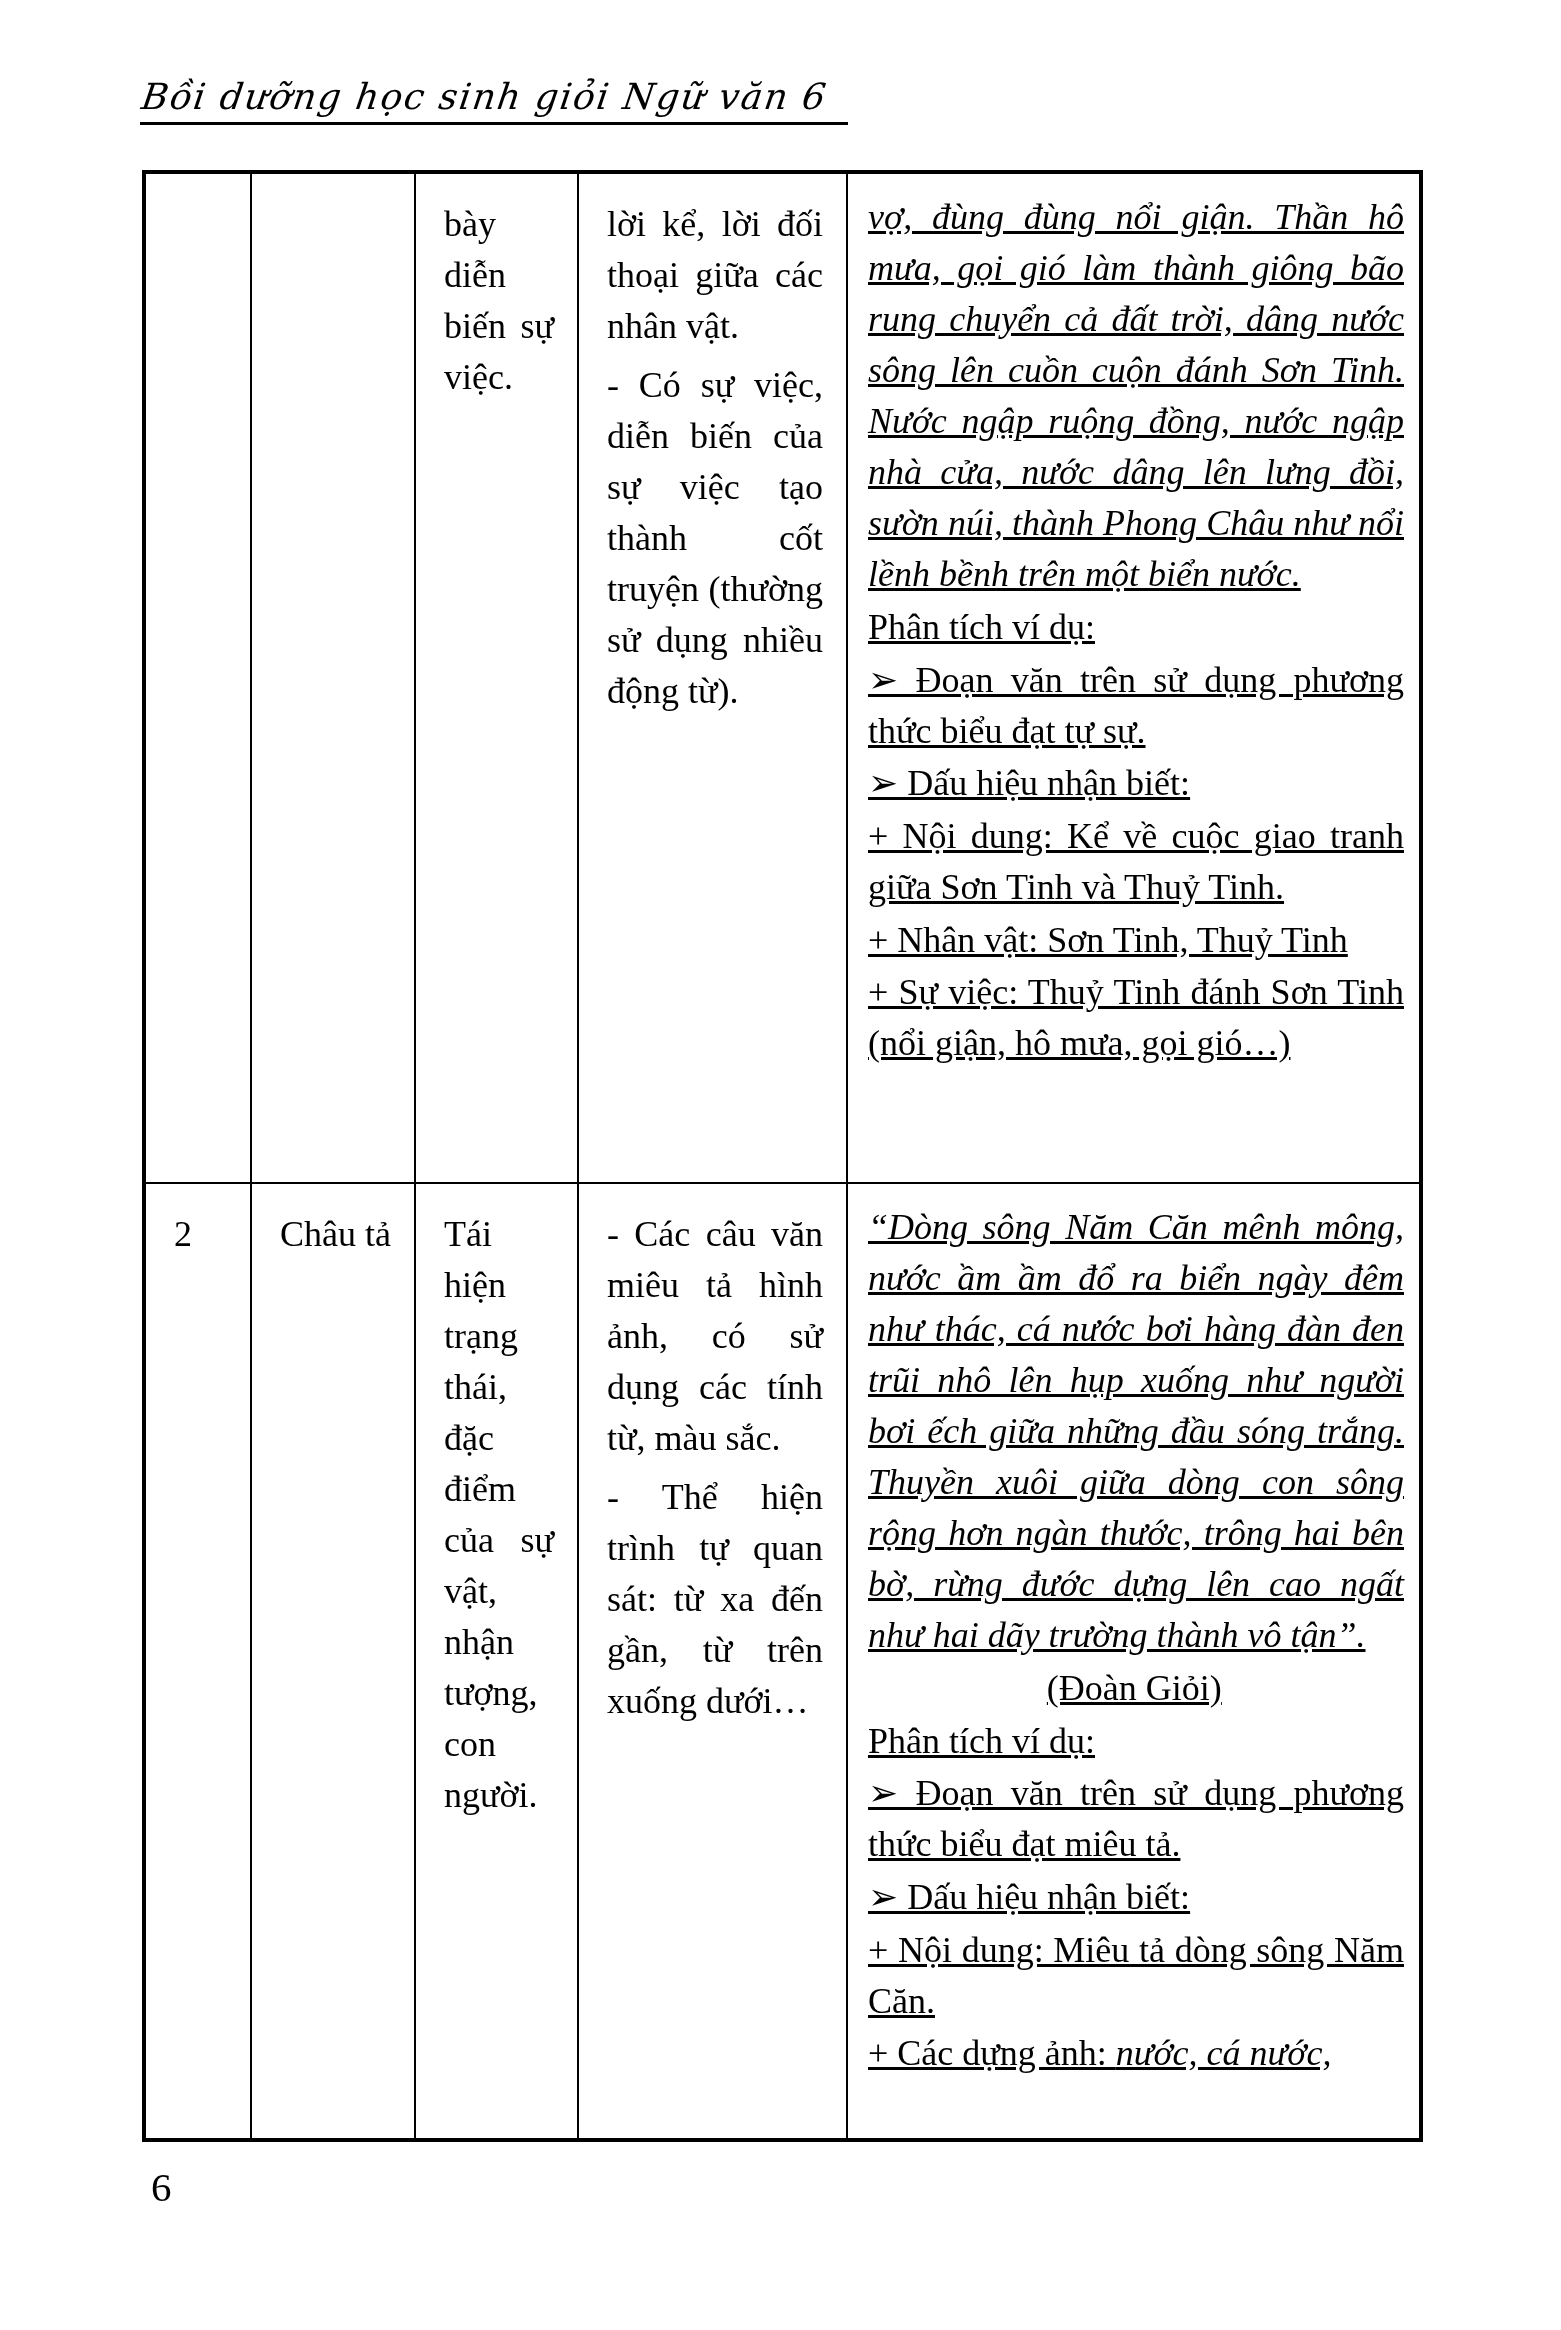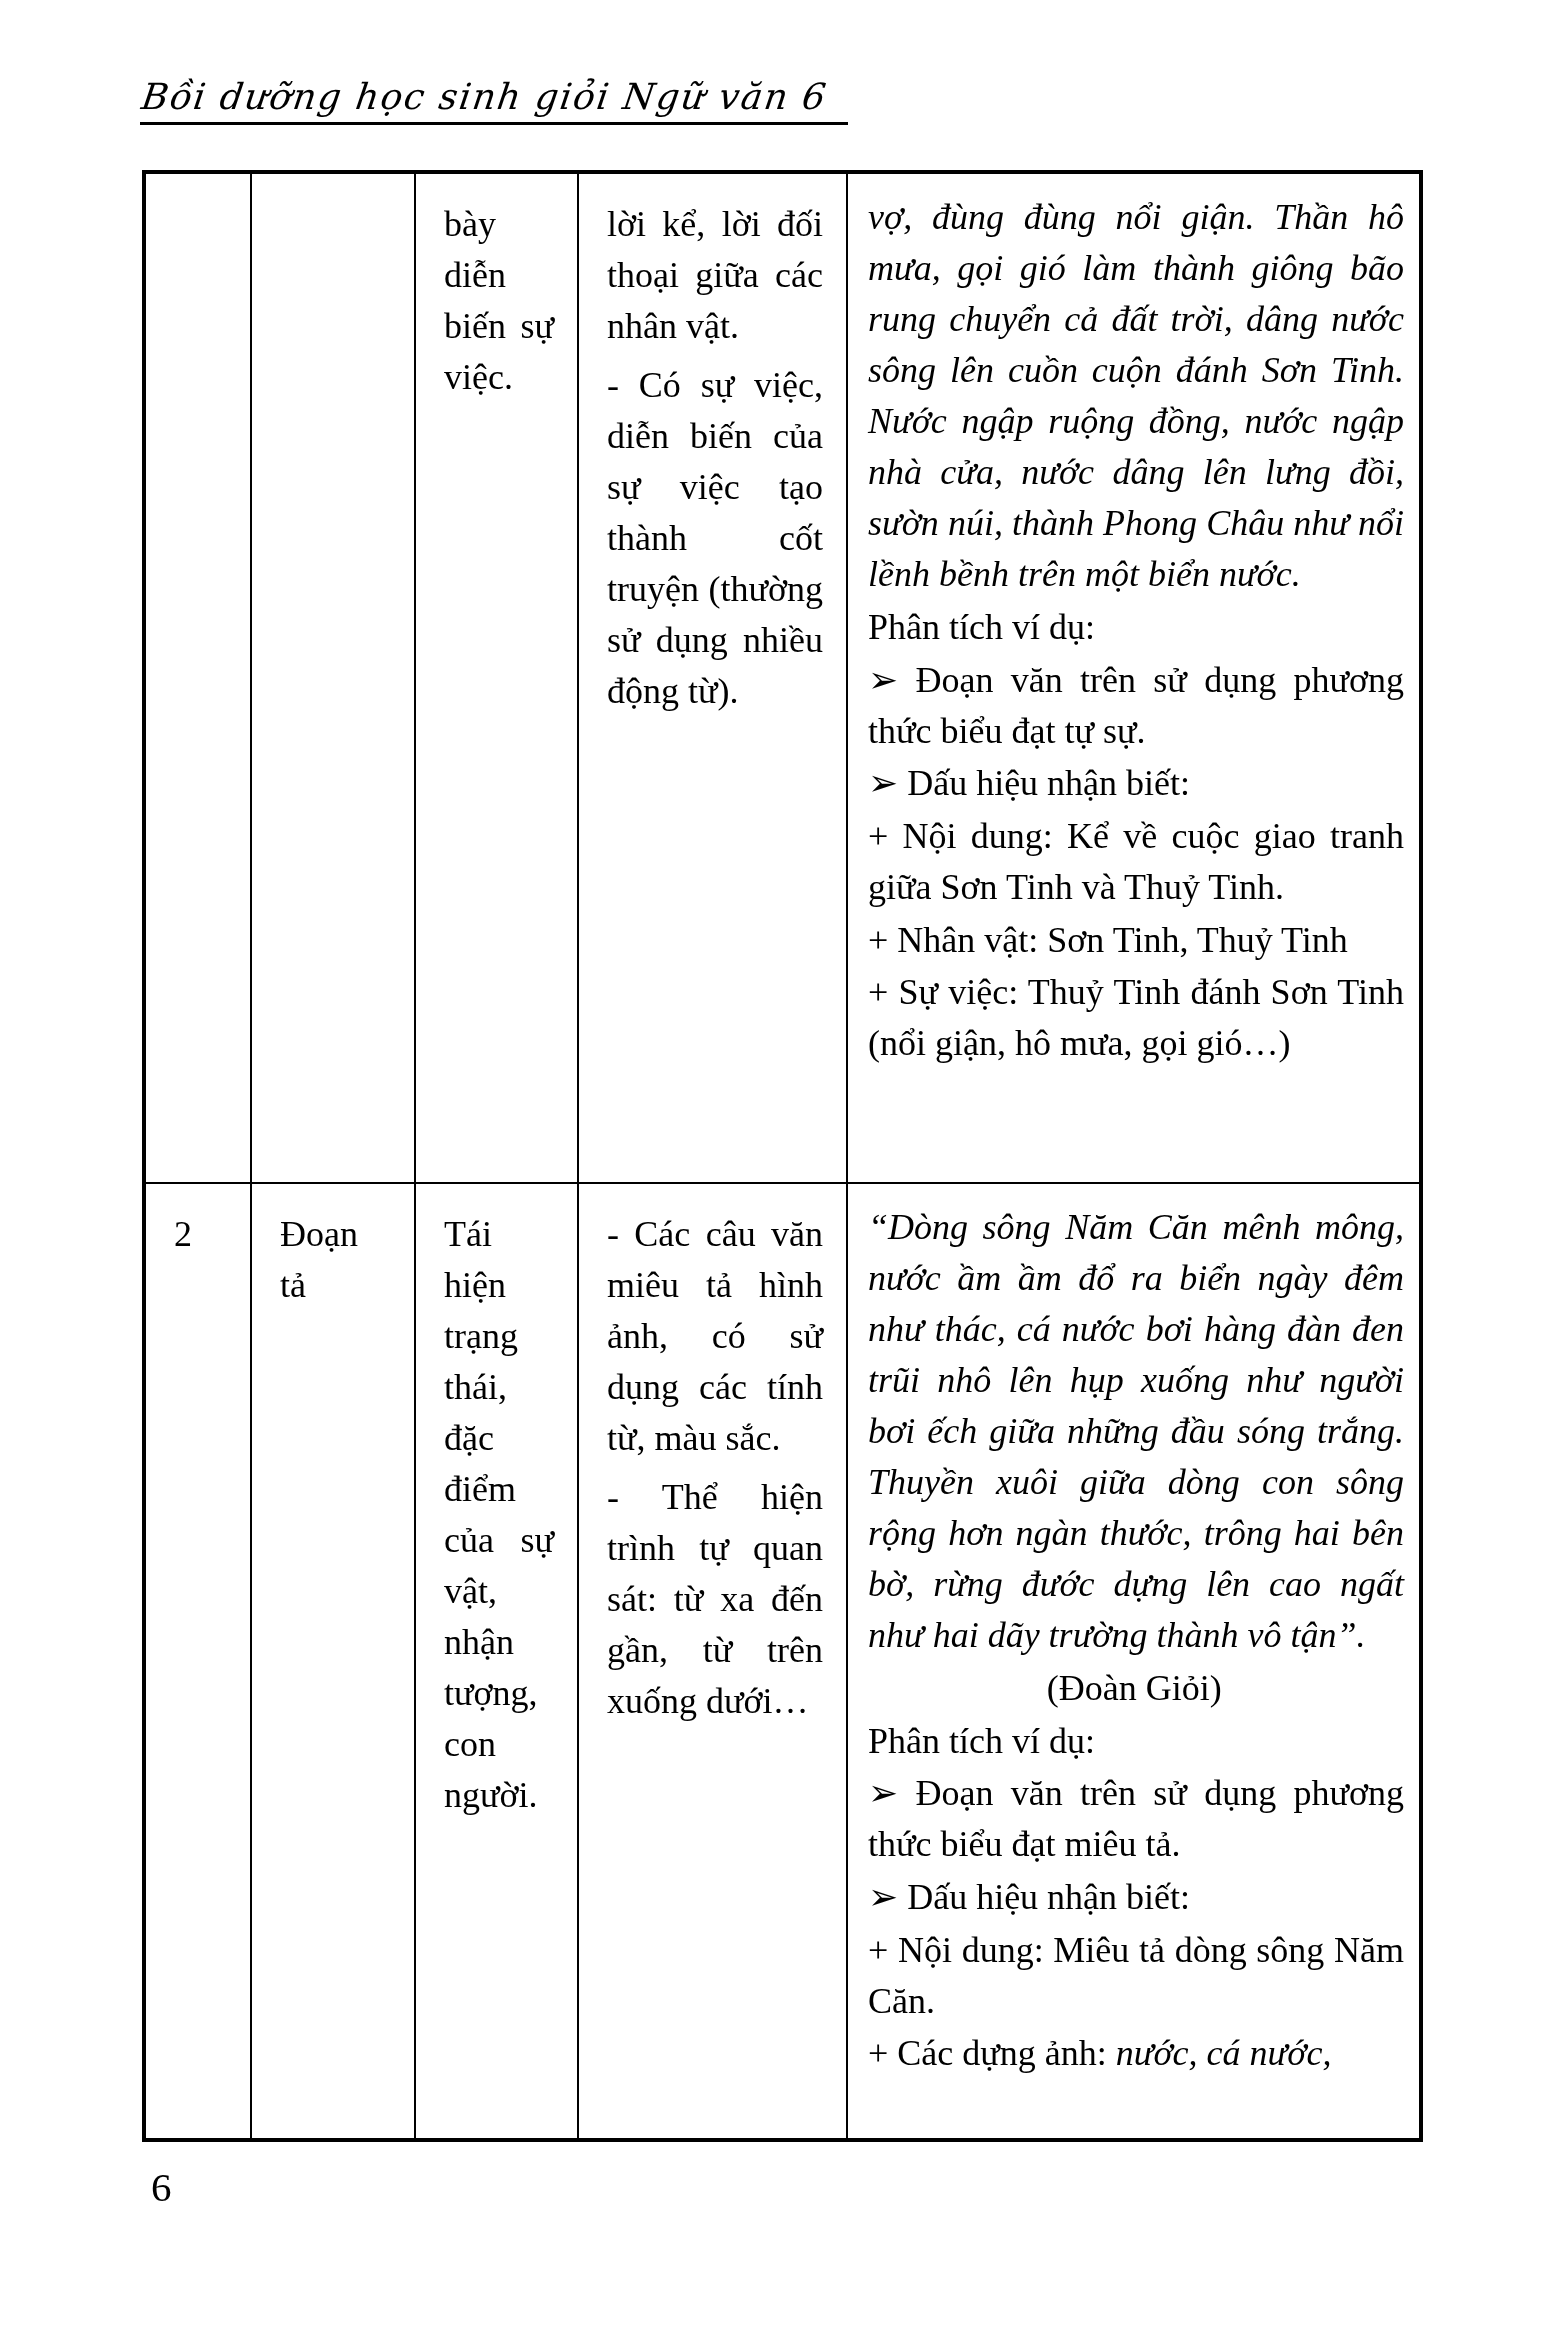--- a/index.html
+++ b/index.html
@@ -43,21 +43,21 @@
   table.tbl td {
     border: 2.5px solid #000;
     vertical-align: top;
     padding: 16.5px 15px 8.3px 20px;
     font-size: 36px;
     line-height: 51px;
     overflow: hidden;
   }
   tr.r1 td { height: 1011px; }
   tr.r2 td { height: 957px; }
-  td.c-example { padding-left: 25px; padding-right: 18px; }
+  td.c-example { padding-left: 25px; padding-right: 18px; text-decoration: underline; }
   td p { margin: 8px; }
   td.c-example p { margin: 1.7px 0; }
   .j { text-align: justify; }
   .i { font-style: italic; }
   .right { text-align: center; padding-right: 3.3px; }
   .pageno {
     position: absolute;
     left: 151px;
     top: 2163px;
     font-size: 41px;
@@ -103,21 +103,21 @@
           <p class="j">+ Nội dung: Kể về cuộc giao tranh giữa Sơn Tinh và Thuỷ Tinh.</p>
           <p>+ Nhân vật: Sơn Tinh, Thuỷ Tinh</p>
           <p class="j">+ Sự việc: Thuỷ Tinh đánh Sơn Tinh (nổi giận, hô mưa, gọi gió…)</p>
         </td>
       </tr>
       <tr class="r2">
         <td class="c-stt">
           <p>2</p>
         </td>
         <td class="c-name">
-          <p>Đoạn tả</p>
+          <p>Châu tả</p>
         </td>
         <td class="c-concept">
           <p class="j">Tái hiện trạng thái, đặc điểm của sự vật, nhận tượng, con người.</p>
         </td>
         <td class="c-signs">
           <p class="j">- Các câu văn miêu tả hình ảnh, có sử dụng các tính từ, màu sắc.</p>
           <p class="j">- Thể hiện trình tự quan sát: từ xa đến gần, từ trên xuống dưới…</p>
         </td>
         <td class="c-example">
           <p class="j i">“Dòng sông Năm Căn mênh mông, nước ầm ầm đổ ra biển ngày đêm như thác, cá nước bơi hàng đàn đen trũi nhô lên hụp xuống như người bơi ếch giữa những đầu sóng trắng. Thuyền xuôi giữa dòng con sông rộng hơn ngàn thước, trông hai bên bờ, rừng đước dựng lên cao ngất như hai dãy trường thành vô tận”.</p>

